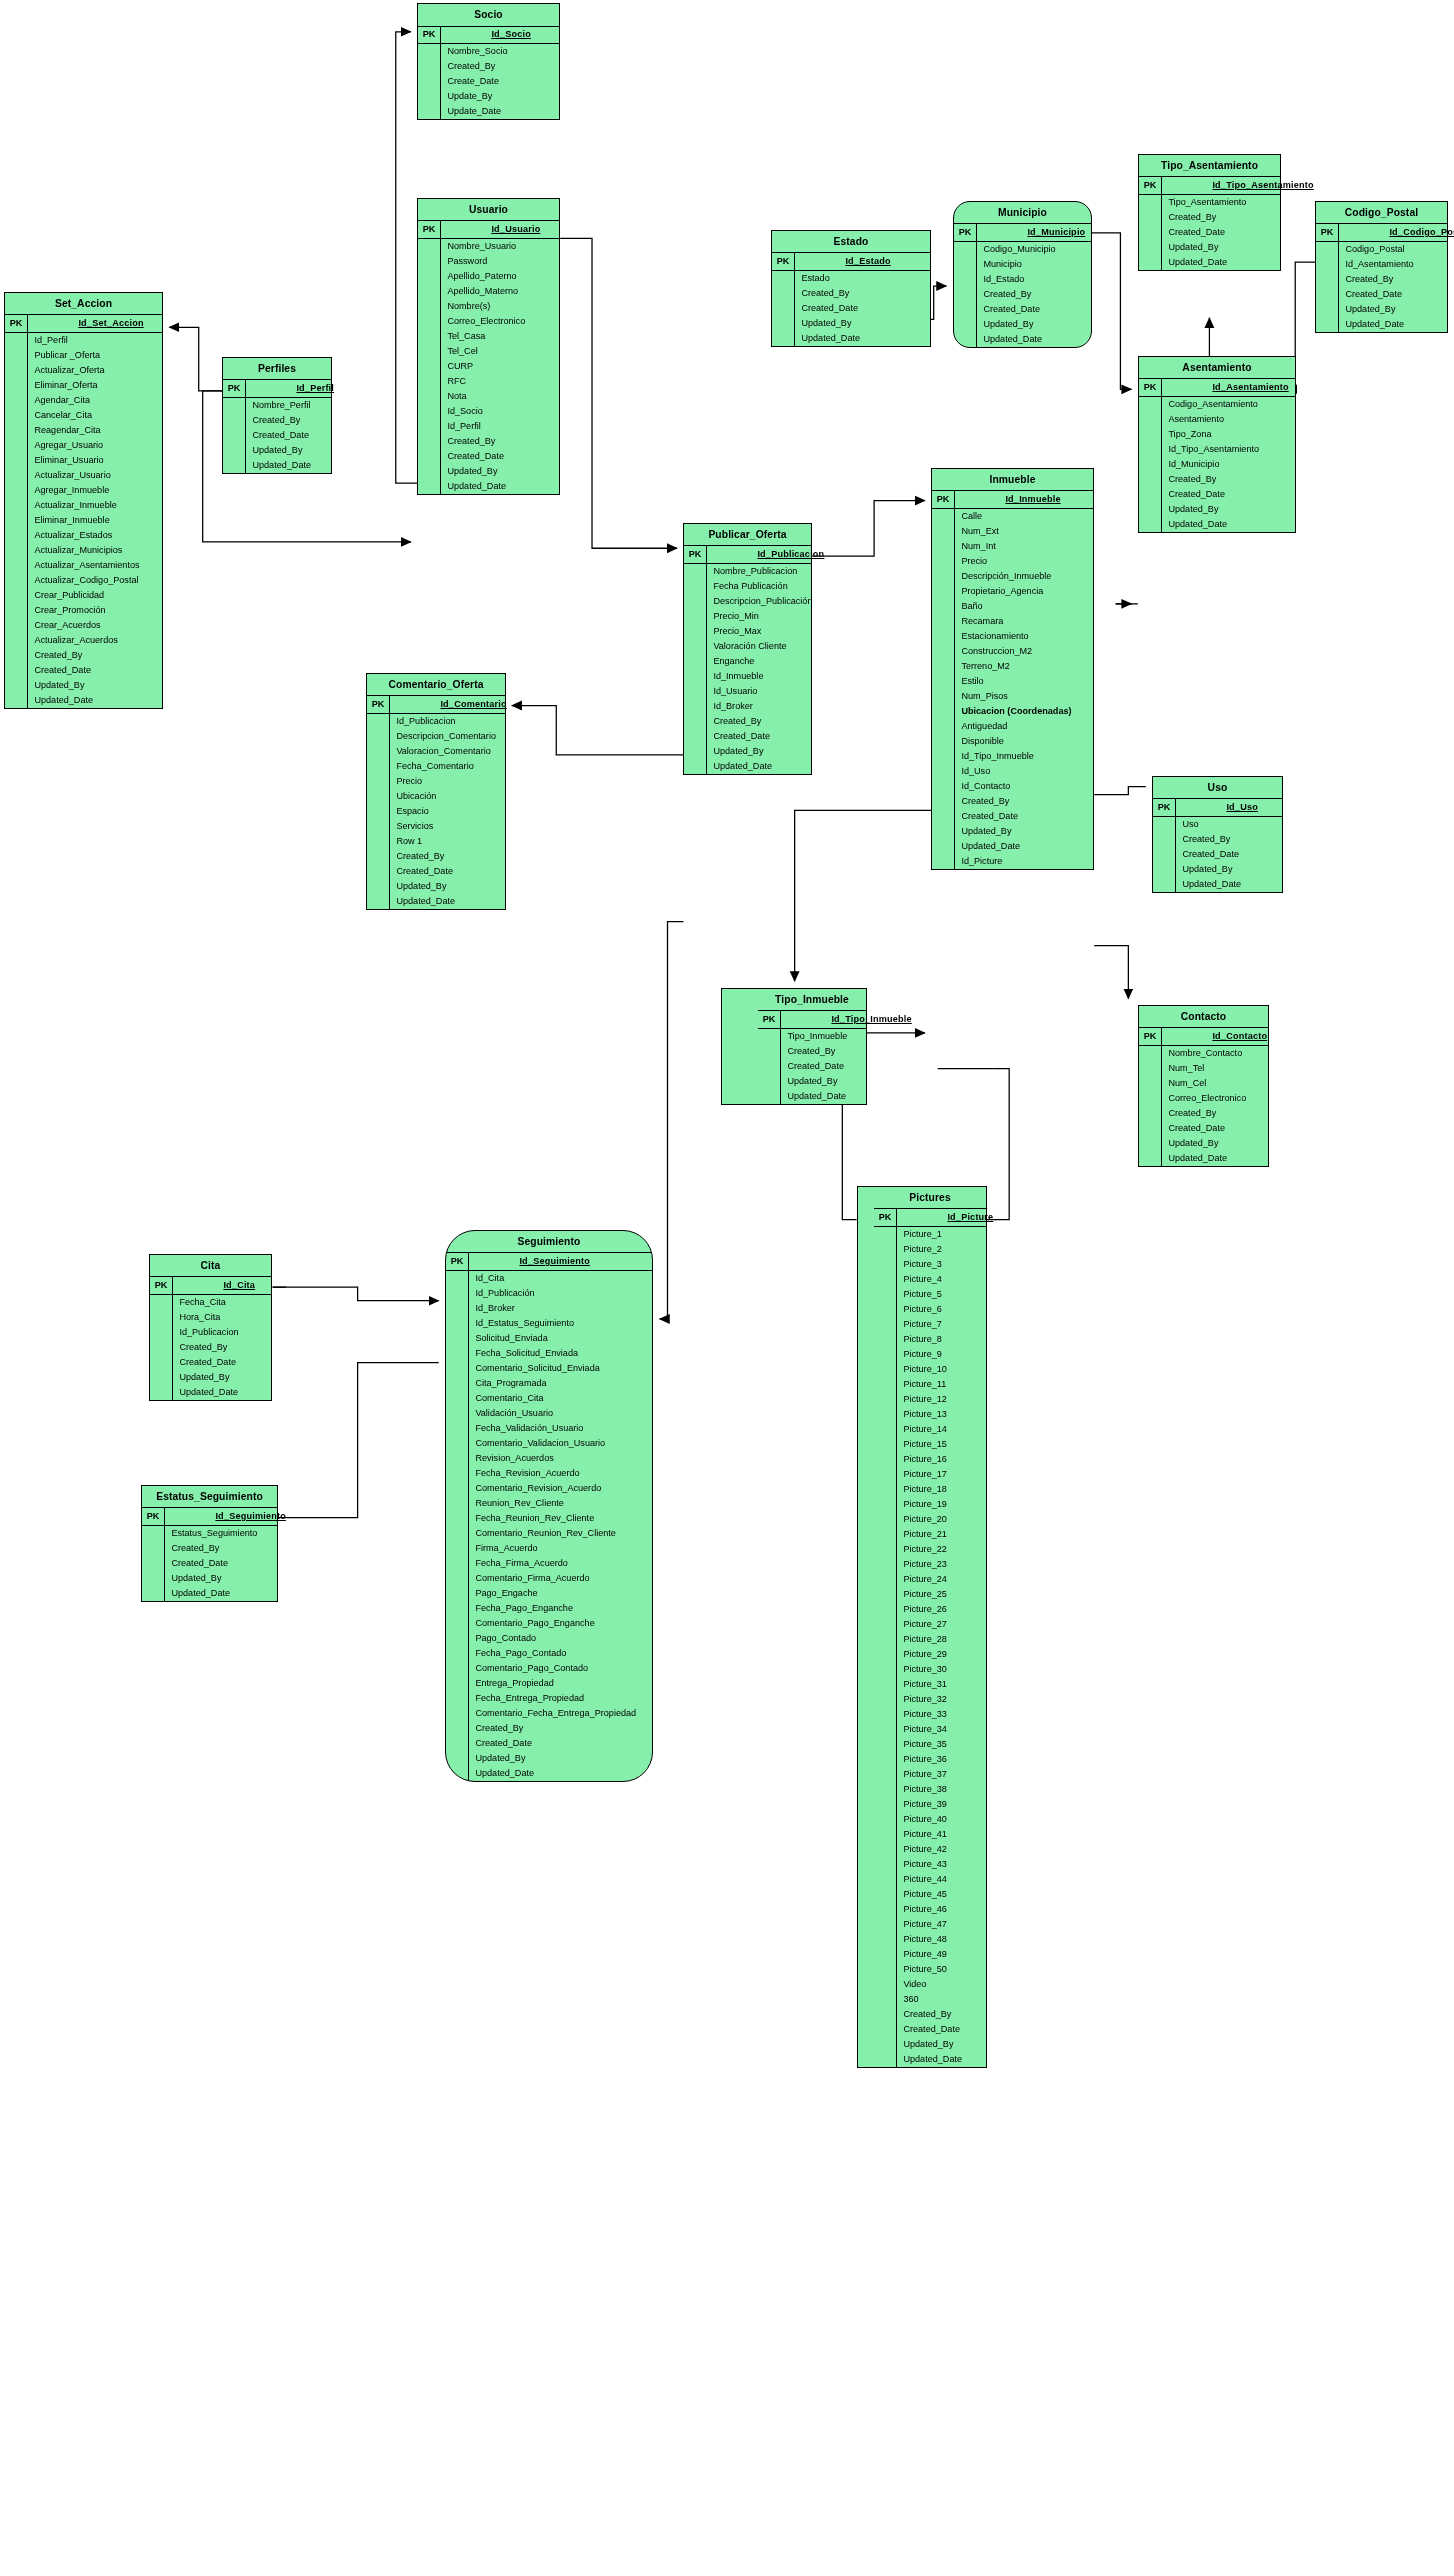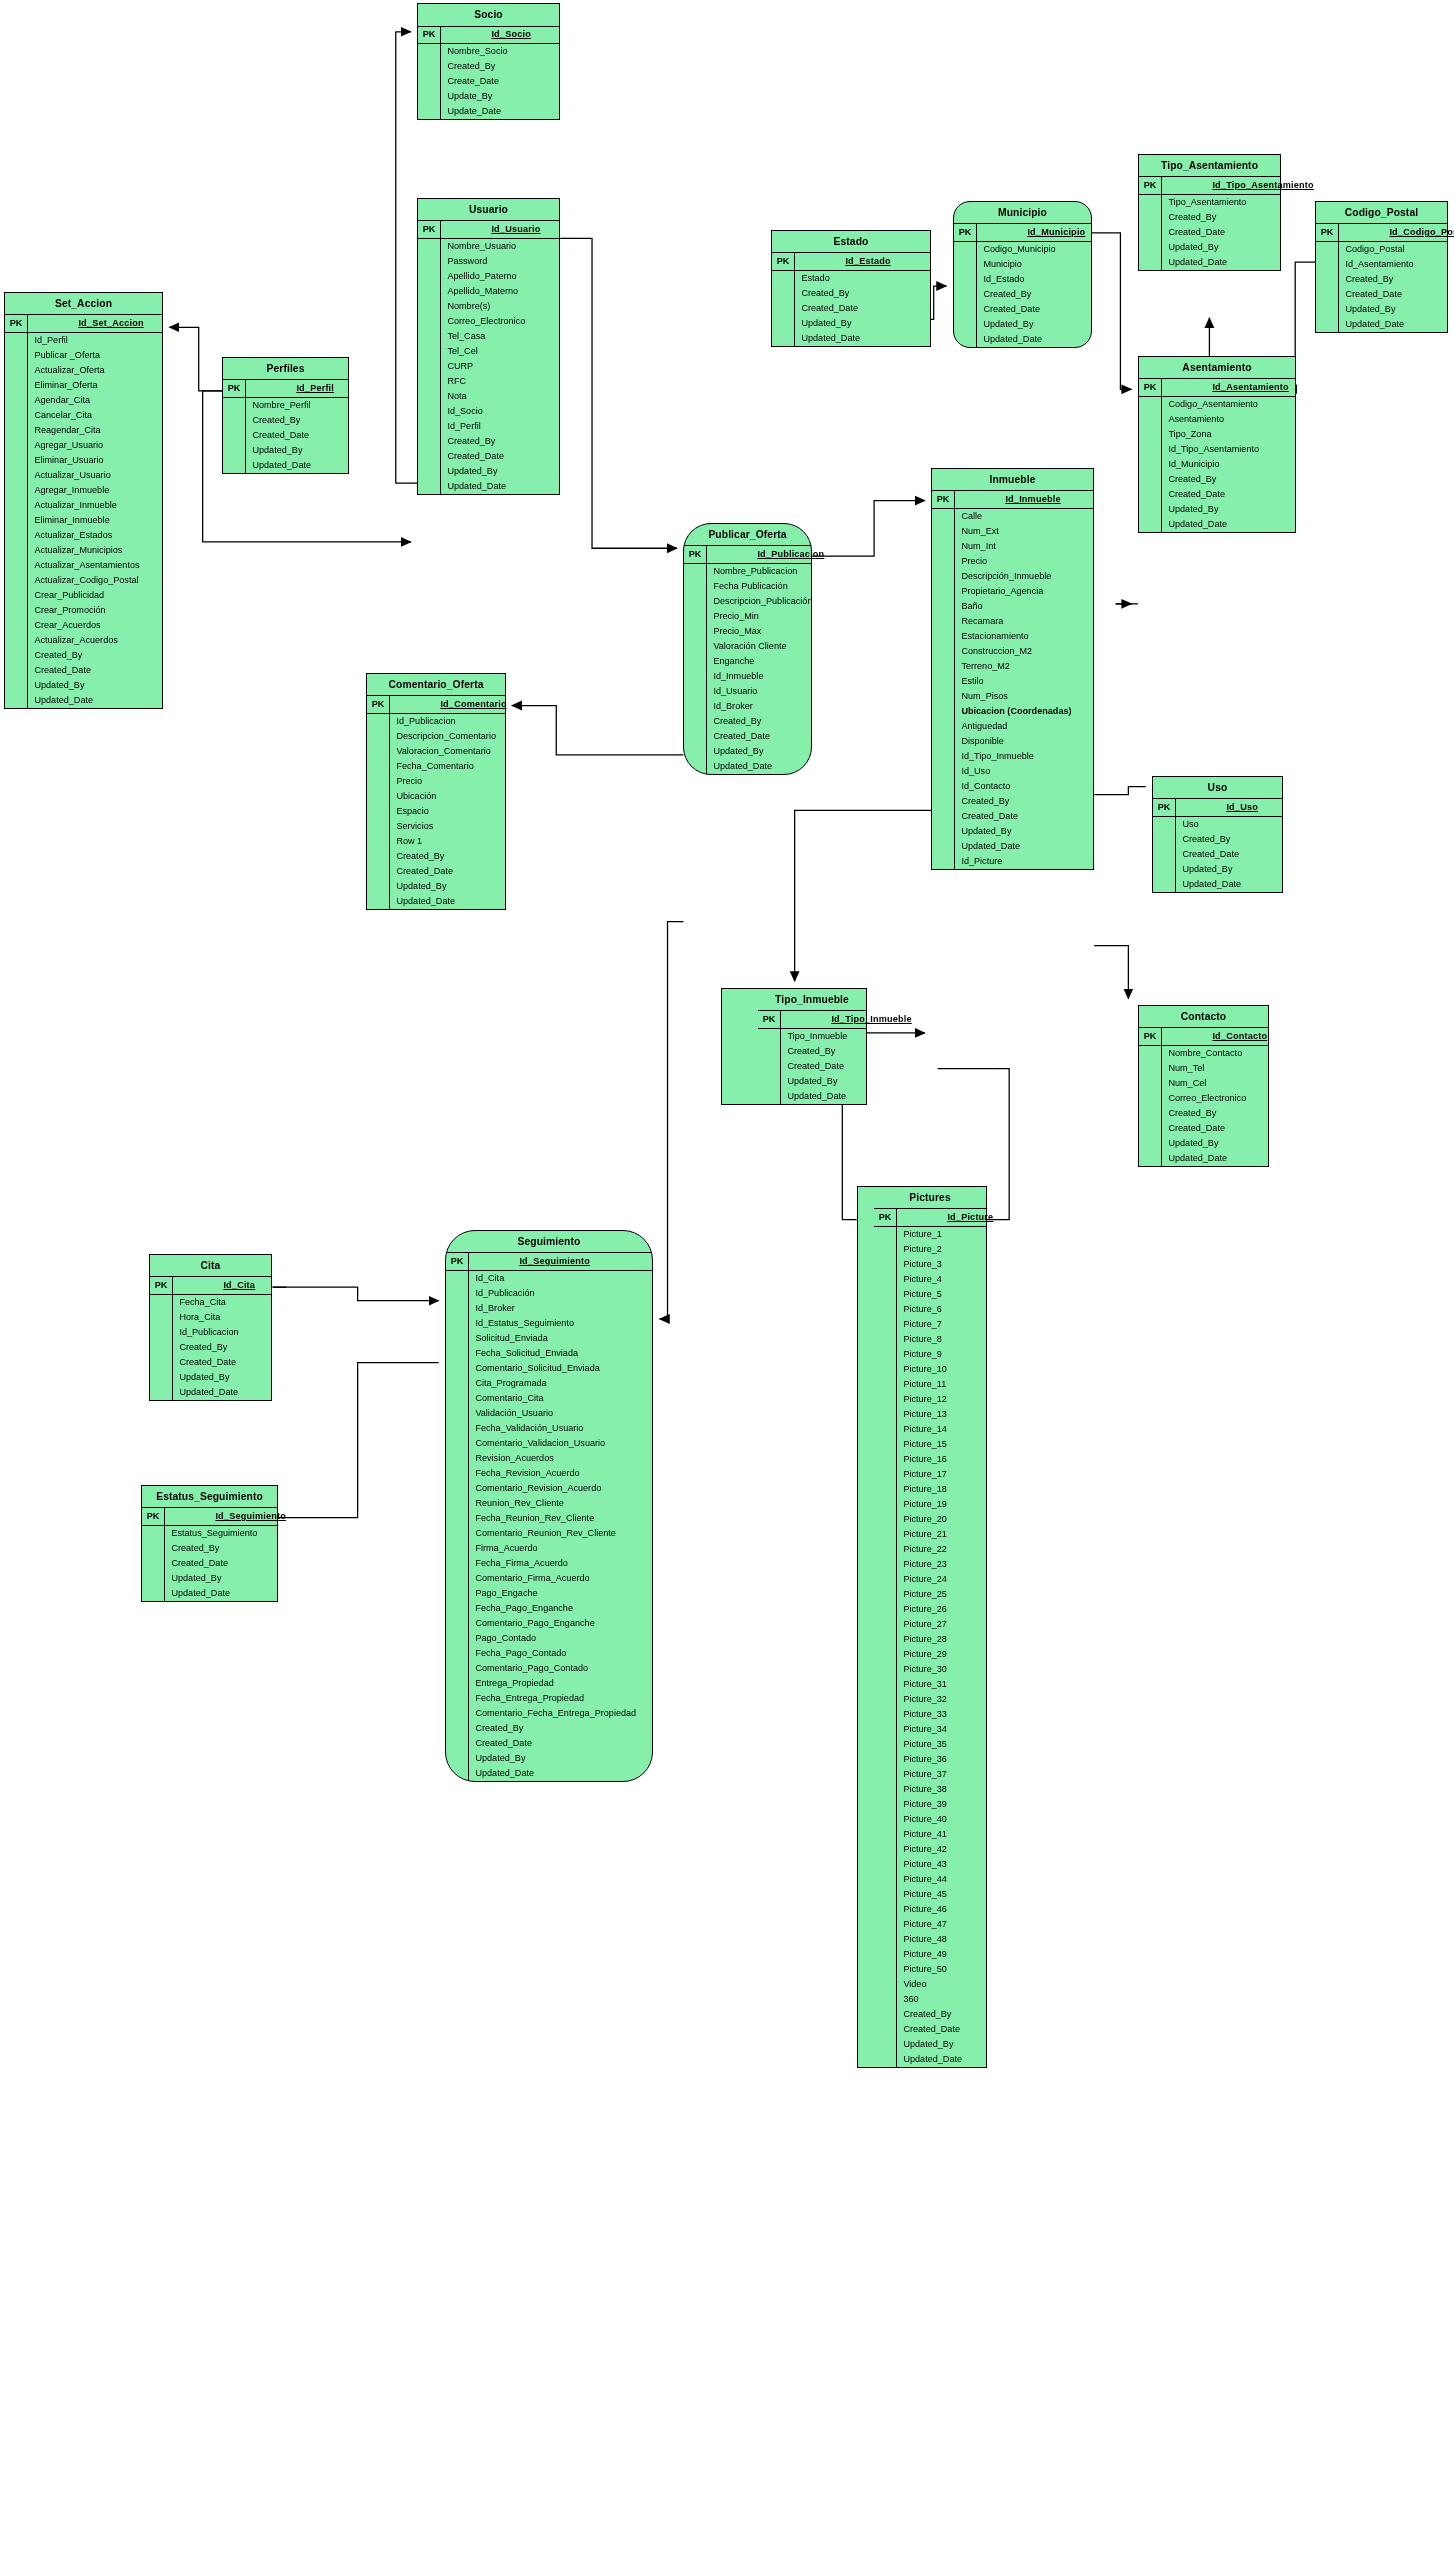--- a/index.html
+++ b/index.html
@@ -363,21 +363,21 @@
         <div class="row">
           <div class="key-cell"></div>
           <div class="attr-cell">Updated_By</div>
         </div>
         <div class="row">
           <div class="key-cell"></div>
           <div class="attr-cell">Updated_Date</div>
         </div>
       </div>
     </div>
-    <div class="entity" style="left: 222px; top: 357px; width: 127px;">
+    <div class="entity" style="left: 222px; top: 357px; width: 110px;">
       <div class="ent-title">Perfiles</div>
       <div class="row pk-row">
         <div class="key-cell">PK</div>
         <div class="attr-cell">Id_Perfil</div>
       </div>
       <div class="body-rows">
         <div class="row">
           <div class="key-cell"></div>
           <div class="attr-cell">Nombre_Perfil</div>
         </div>
@@ -670,21 +670,21 @@
         <div class="row">
           <div class="key-cell"></div>
           <div class="attr-cell">Updated_Date</div>
         </div>
         <div class="row">
           <div class="key-cell"></div>
           <div class="attr-cell">Id_Picture</div>
         </div>
       </div>
     </div>
-    <div class="entity" style="left: 683px; top: 523px; width: 129px; border-radius: 28px;">
+    <div class="entity" style="left: 683px; top: 523px; width: 129px;">
       <div class="ent-title">Publicar_Oferta</div>
       <div class="row pk-row">
         <div class="key-cell">PK</div>
         <div class="attr-cell">Id_Publicacion</div>
       </div>
       <div class="body-rows">
         <div class="row">
           <div class="key-cell"></div>
           <div class="attr-cell">Nombre_Publicacion</div>
         </div>

